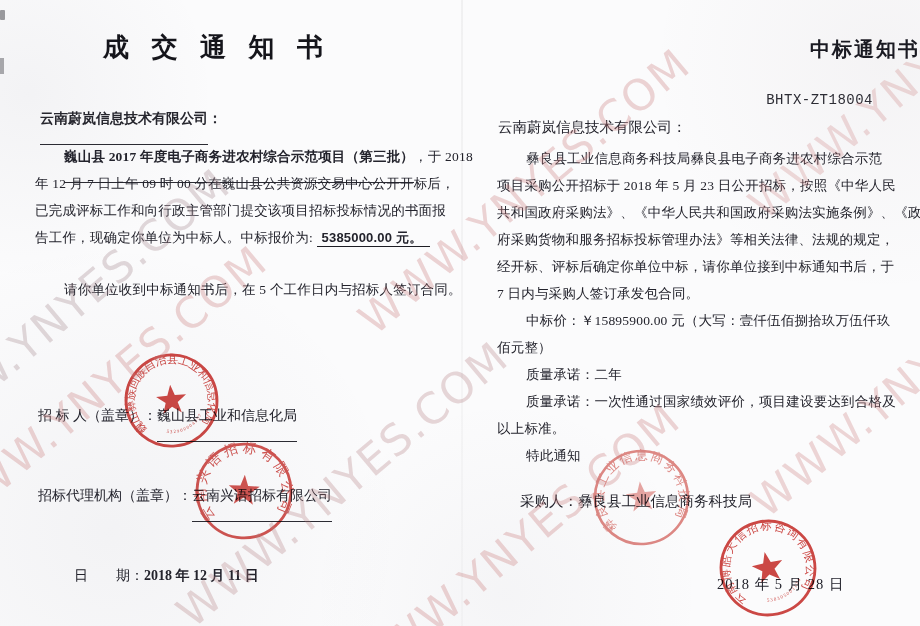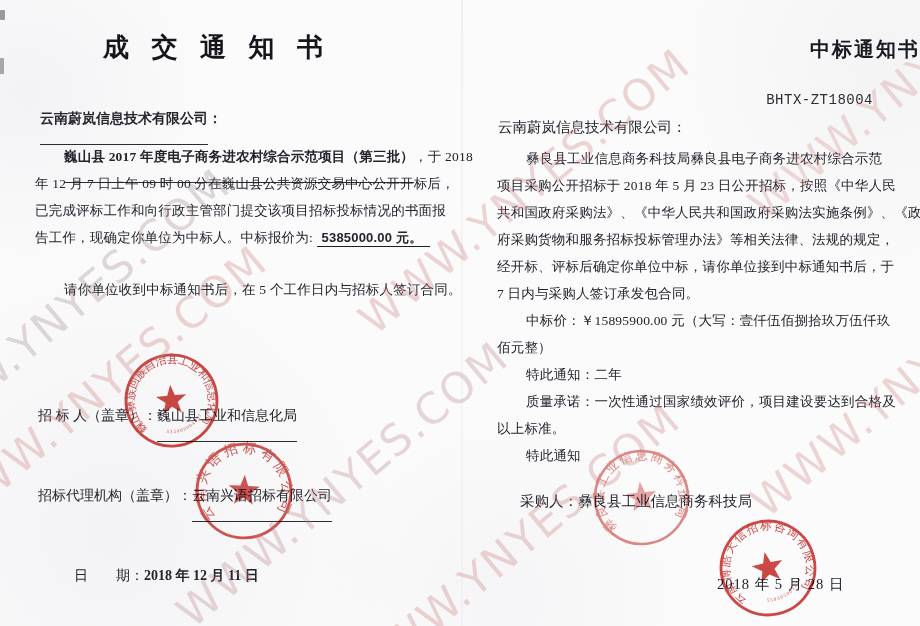--- a/index.html
+++ b/index.html
@@ -129,21 +129,21 @@
 
     <div class="body-r">
       <span class="line indent">彝良县工业信息商务科技局彝良县电子商务进农村综合示范</span>
       <span class="line">项目采购公开招标于 2018 年 5 月 23 日公开招标，按照《中华人民</span>
       <span class="line">共和国政府采购法》、《中华人民共和国政府采购法实施条例》、《政</span>
       <span class="line">府采购货物和服务招标投标管理办法》等相关法律、法规的规定，</span>
       <span class="line">经开标、评标后确定你单位中标，请你单位接到中标通知书后，于</span>
       <span class="line">7 日内与采购人签订承发包合同。</span>
       <span class="line indent">中标价：￥15895900.00 元（大写：壹仟伍佰捌拾玖万伍仟玖</span>
       <span class="line">佰元整）</span>
-      <span class="line indent">特此通知：二年</span>
+      <span class="line indent">质量承诺：二年</span>
       <span class="line indent">质量承诺：一次性通过国家绩效评价，项目建设要达到合格及</span>
       <span class="line">以上标准。</span>
       <span class="line indent">特此通知</span>
     </div>
 
     <div class="sig-r sig-buyer"><span>采购人：</span><span>彝良县工业信息商务科技局</span></div>
     <div class="sig-r sig-rdate">2018 年 5 月 28 日</div>
 
     <svg class="stamp st-r1" viewBox="0 0 100 100">
       <defs>

